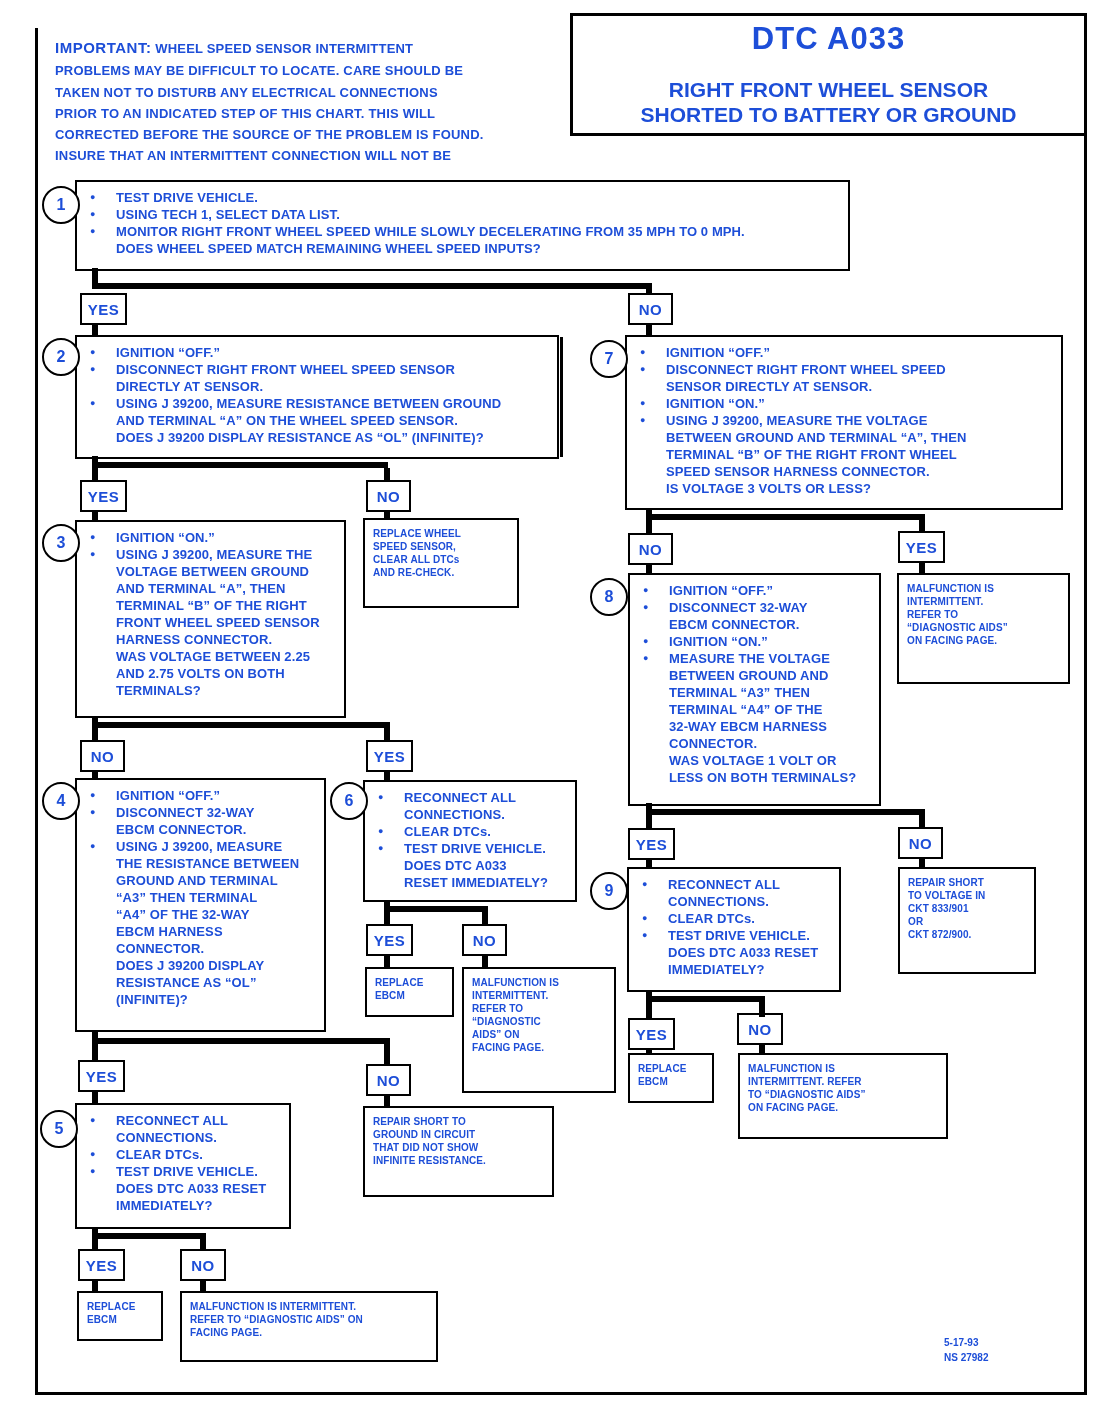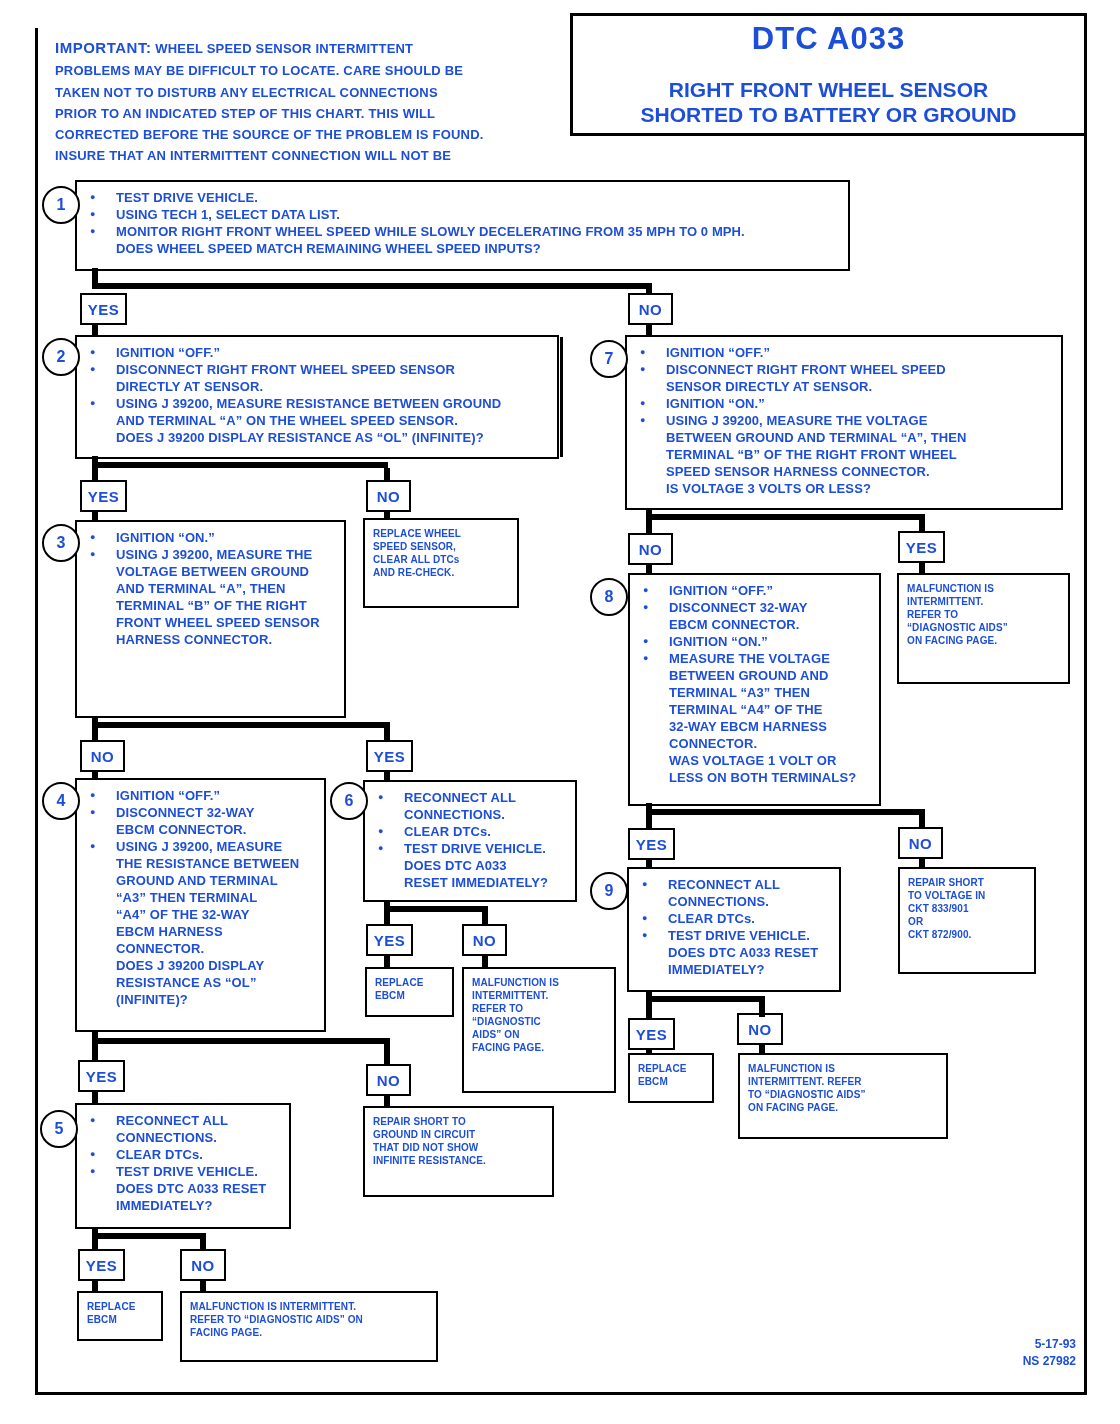--- a/index.html
+++ b/index.html
@@ -35,21 +35,21 @@
   .term {
     position:absolute; border:2px solid #000; background:#fff; box-sizing:border-box;
     padding:7px 5px 5px 8px; font-size:10px; line-height:1.3; white-space:pre-line; letter-spacing:0.1px;
   }
   .circle {
     position:absolute; width:38px; height:38px; border:2px solid #000; border-radius:50%;
     background:#fff; box-sizing:border-box; display:flex; align-items:center; justify-content:center;
     font-size:16px; z-index:3;
   }
   .line { position:absolute; background:#000; z-index:1; }
-  .footer { position:absolute; left:972px; top:1336px; width:104px; text-align:right; font-size:12px; line-height:1.45; }
+  .footer { position:absolute; left:944px; top:1336px; width:104px; text-align:left; font-size:10px; line-height:1.45; }
 </style>
 </head>
 <body>
 
 <div class="page">
 
   <div class="pline" style="left:35px;top:28px;width:3px;height:1367px"></div>
   <div class="pline" style="left:35px;top:1392px;width:1052px;height:3px"></div>
   <div class="pline" style="left:1084px;top:13px;width:3px;height:1382px"></div>
   <div class="pline" style="left:560px;top:337px;width:3px;height:120px"></div>
@@ -125,20 +125,26 @@
         <span class="itext">IGNITION “ON.”</span>
       </div>
       <div class="row">
         <span class="bullet">●</span>
         <span class="itext">USING J 39200, MEASURE THE
 VOLTAGE BETWEEN GROUND
 AND TERMINAL “A”, THEN
 TERMINAL “B” OF THE RIGHT
 FRONT WHEEL SPEED SENSOR
 HARNESS CONNECTOR.</span>
+      </div>
+      <div class="row">
+        <span class="bullet"></span>
+        <span class="itext">WAS VOLTAGE BETWEEN 2.25
+AND 2.75 VOLTS ON BOTH
+TERMINALS?</span>
       </div>
     </div>
   <div class="node" style="left:75px;top:778px;width:251px;height:254px">
       <div class="row">
         <span class="bullet">●</span>
         <span class="itext">IGNITION “OFF.”</span>
       </div>
       <div class="row">
         <span class="bullet">●</span>
         <span class="itext">DISCONNECT 32-WAY

